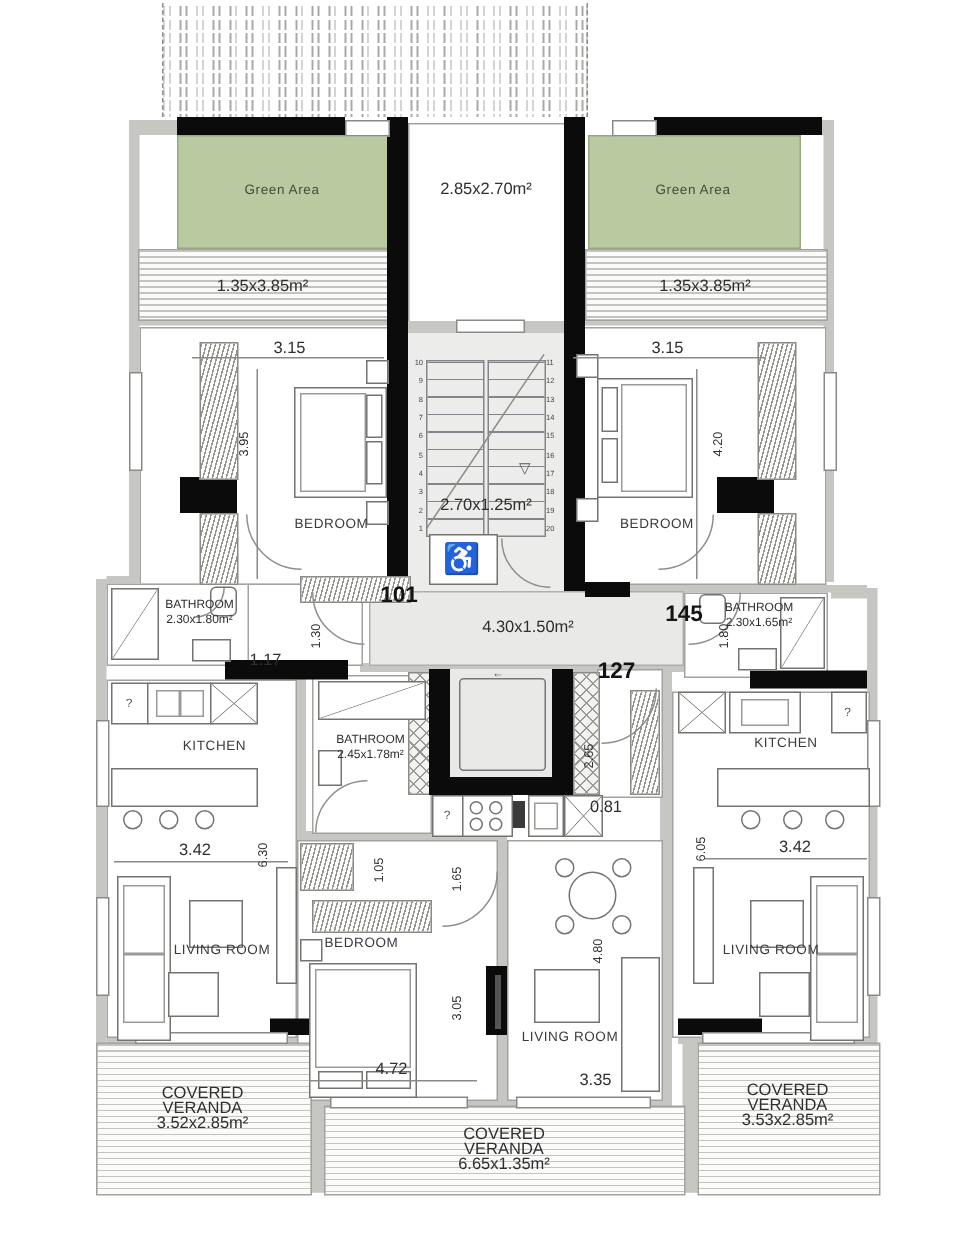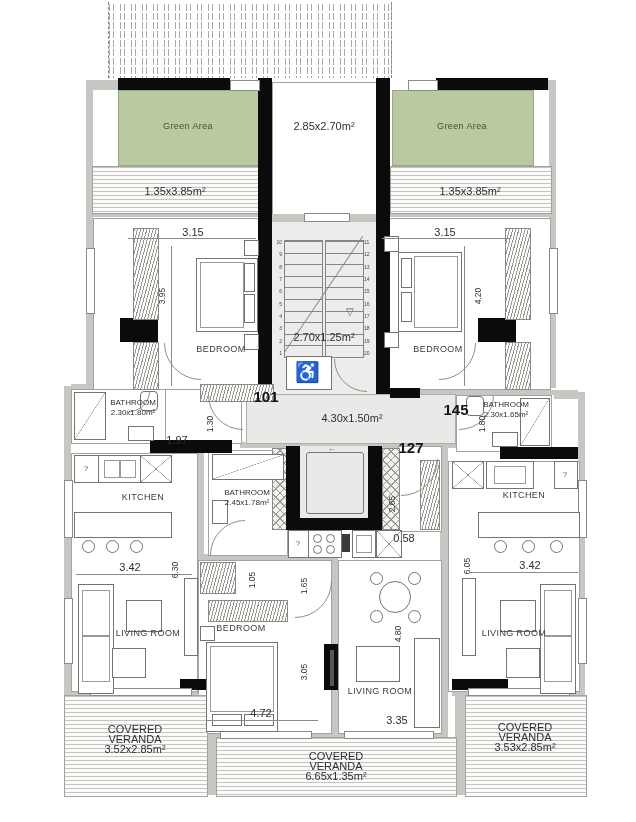--- a/index.html
+++ b/index.html
@@ -300,34 +300,34 @@
   <div class="unum cx" style="left:266px;top:388px;">101</div>
   <div class="unum cx" style="left:456px;top:401px;">145</div>
   <div class="unum cx" style="left:411px;top:439px;">127</div>
 
   <div class="dim cx" style="left:133px;top:398px;font-size:8px;">BATHROOM</div>
   <div class="dim cx" style="left:133px;top:408px;font-size:8px;">2.30x1.80m²</div>
   <div class="dim cx" style="left:506px;top:400px;font-size:8px;">BATHROOM</div>
   <div class="dim cx" style="left:506px;top:410px;font-size:8px;">2.30x1.65m²</div>
   <div class="dim cx" style="left:247px;top:488px;font-size:8px;">BATHROOM</div>
   <div class="dim cx" style="left:247px;top:498px;font-size:8px;">2.45x1.78m²</div>
-  <div class="dim cx" style="left:177px;top:434px;">1.97</div>
+  <div class="dim cx" style="left:177px;top:434px;">1.17</div>
   <div class="vdim" style="left:469px;top:419px;">1.80</div>
 
   <div class="lbl cx" style="left:143px;top:492px;">KITCHEN</div>
   <div class="lbl cx" style="left:524px;top:490px;">KITCHEN</div>
   <div class="dim cx" style="left:130px;top:561px;">3.42</div>
   <div class="dim cx" style="left:530px;top:559px;">3.42</div>
   <div class="vdim" style="left:162px;top:565px;">6.30</div>
   <div class="vdim" style="left:454px;top:561px;">6.05</div>
   <div class="lbl cx" style="left:148px;top:628px;">LIVING ROOM</div>
   <div class="lbl cx" style="left:514px;top:628px;">LIVING ROOM</div>
 
   <div class="vdim" style="left:379px;top:499px;">2.65</div>
-  <div class="dim cx" style="left:404px;top:532px;">0.58</div>
+  <div class="dim cx" style="left:404px;top:532px;">0.81</div>
   <div class="vdim" style="left:239px;top:575px;">1.05</div>
   <div class="vdim" style="left:291px;top:581px;">1.65</div>
   <div class="lbl cx" style="left:241px;top:623px;">BEDROOM</div>
   <div class="vdim" style="left:291px;top:667px;">3.05</div>
   <div class="dim cx" style="left:261px;top:707px;">4.72</div>
   <div class="vdim" style="left:385px;top:629px;">4.80</div>
   <div class="lbl cx" style="left:380px;top:686px;">LIVING ROOM</div>
   <div class="dim cx" style="left:397px;top:714px;">3.35</div>
 
   <div class="dim cx" style="left:135px;top:723px;">COVERED</div>

